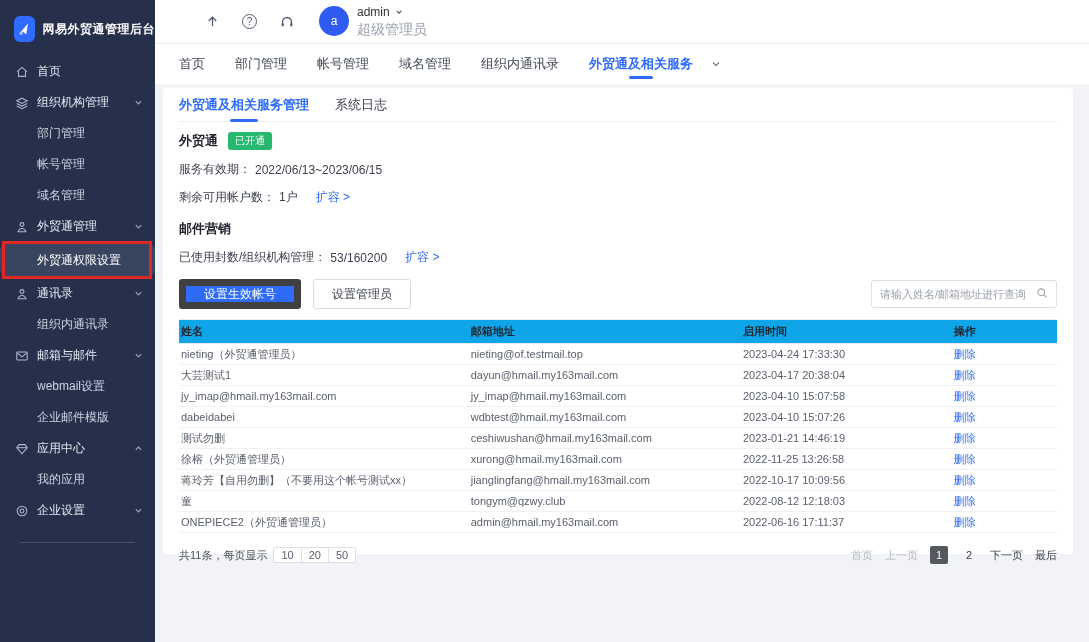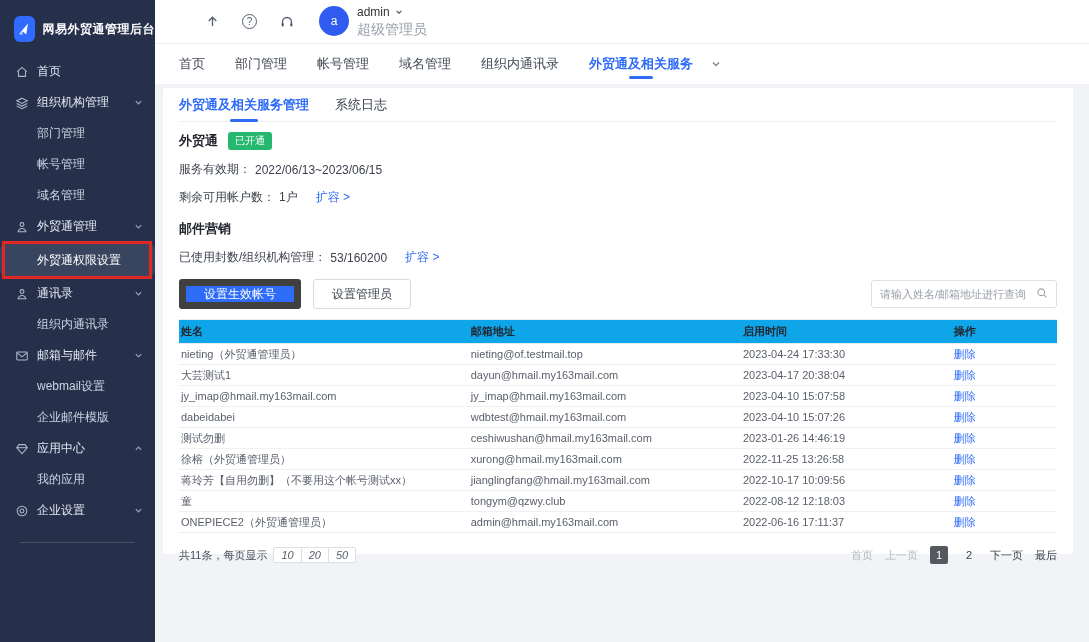--- a/index.html
+++ b/index.html
@@ -70,21 +70,21 @@
   table.grid th { text-align:left; font-size:11px; color:#23262e; font-weight:700; background:#0ea5e9; border-top:1px solid #e8eaee; border-bottom:1px solid #e8eaee; padding:4px 0 4px 2px; }
   table.grid td { color:#5a606b; border-bottom:1px solid #f0f1f4; padding:2.5px 0 2.5px 2px; white-space:nowrap; overflow:hidden; text-overflow:ellipsis; }
   table.grid .c-name  { width:33%; }
   table.grid .c-mail  { width:31%; }
   table.grid .c-time  { width:24%; }
   table.grid .c-op    { width:12%; }
   .del-link { color:#2e6bf6; cursor:pointer; }
 
   .pager { margin-top:13px; display:flex; align-items:center; font-size:11px; color:#4a4f59; }
   .sizes { display:inline-flex; margin-left:6px; border:1px solid #dcdfe3; border-radius:2px; overflow:hidden; }
-  .size-cell { padding:1px 7px; border-right:1px solid #dcdfe3; cursor:pointer; color:#5a606b; background:#fff;font-style:italic; }
+  .size-cell { padding:1px 7px; border-right:1px solid #dcdfe3; cursor:pointer; color:#5a606b; background:#fff; }
   .size-cell:last-child { border-right:none; }
   .pager-right { margin-left:auto; display:flex; align-items:center; gap:12px; }
   .pg { cursor:pointer; color:#3d424d; }
   .pg.muted { color:#b3b8c0; }
   .pg.page-num { min-width:18px; text-align:center; }
   .pg.current { background:#54585f; color:#fff; width:18px; height:18px; line-height:18px; border-radius:2px; }
 </style>
 </head>
 <body>
 
@@ -354,21 +354,21 @@
             <tr>
               <td>dabeidabei</td>
               <td>wdbtest@hmail.my163mail.com</td>
               <td>2023-04-10 15:07:26</td>
               <td><span class="del-link">删除</span></td>
             </tr>
 
             <tr>
               <td>测试勿删</td>
               <td>ceshiwushan@hmail.my163mail.com</td>
-              <td>2023-01-26 14:46:19</td>
+              <td>2023-01-21 14:46:19</td>
               <td><span class="del-link">删除</span></td>
             </tr>
 
             <tr>
               <td>徐榕（外贸通管理员）</td>
               <td>xurong@hmail.my163mail.com</td>
               <td>2022-11-25 13:26:58</td>
               <td><span class="del-link">删除</span></td>
             </tr>
 

